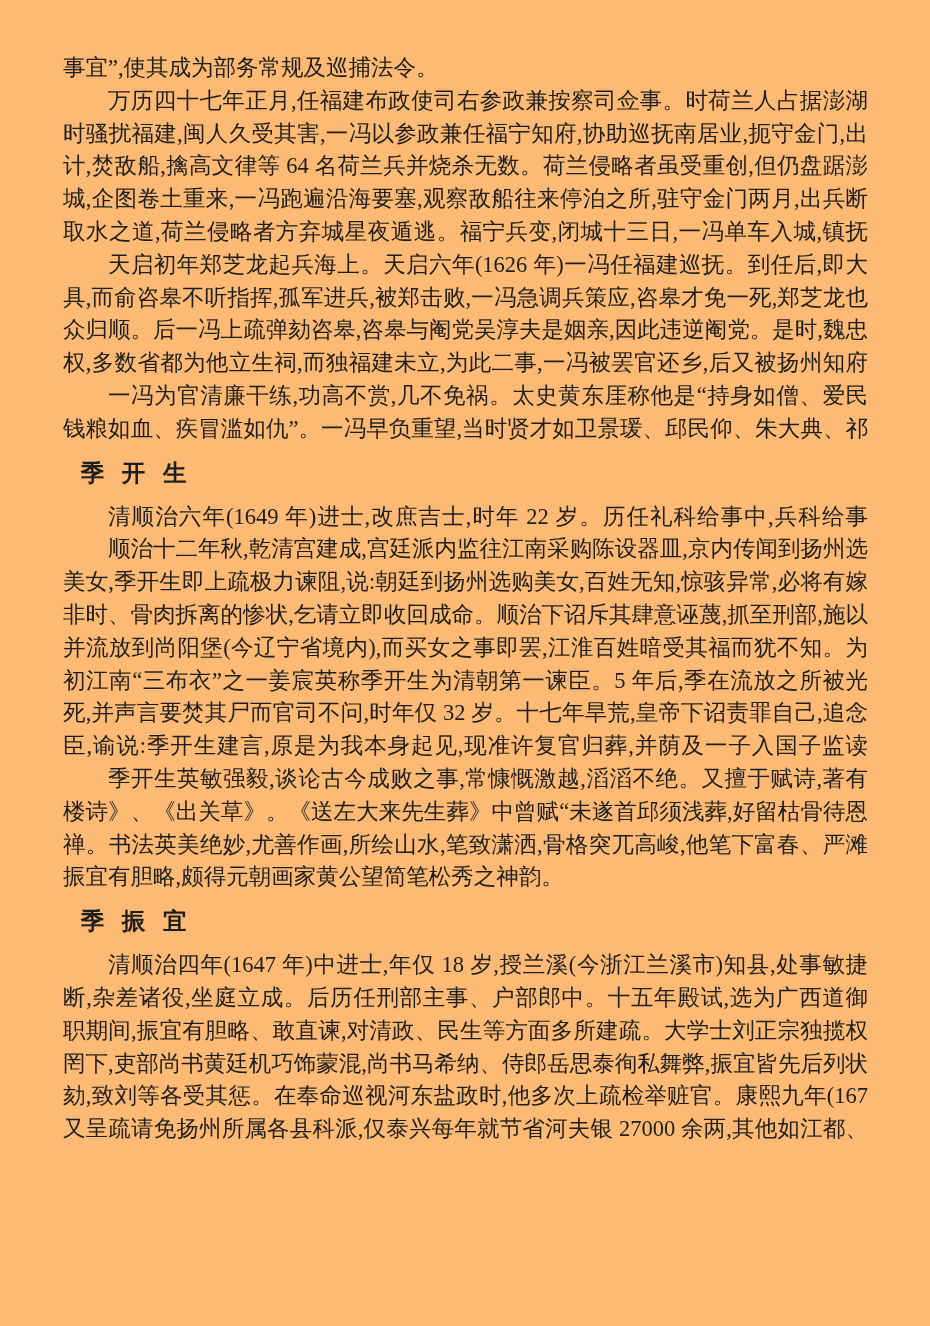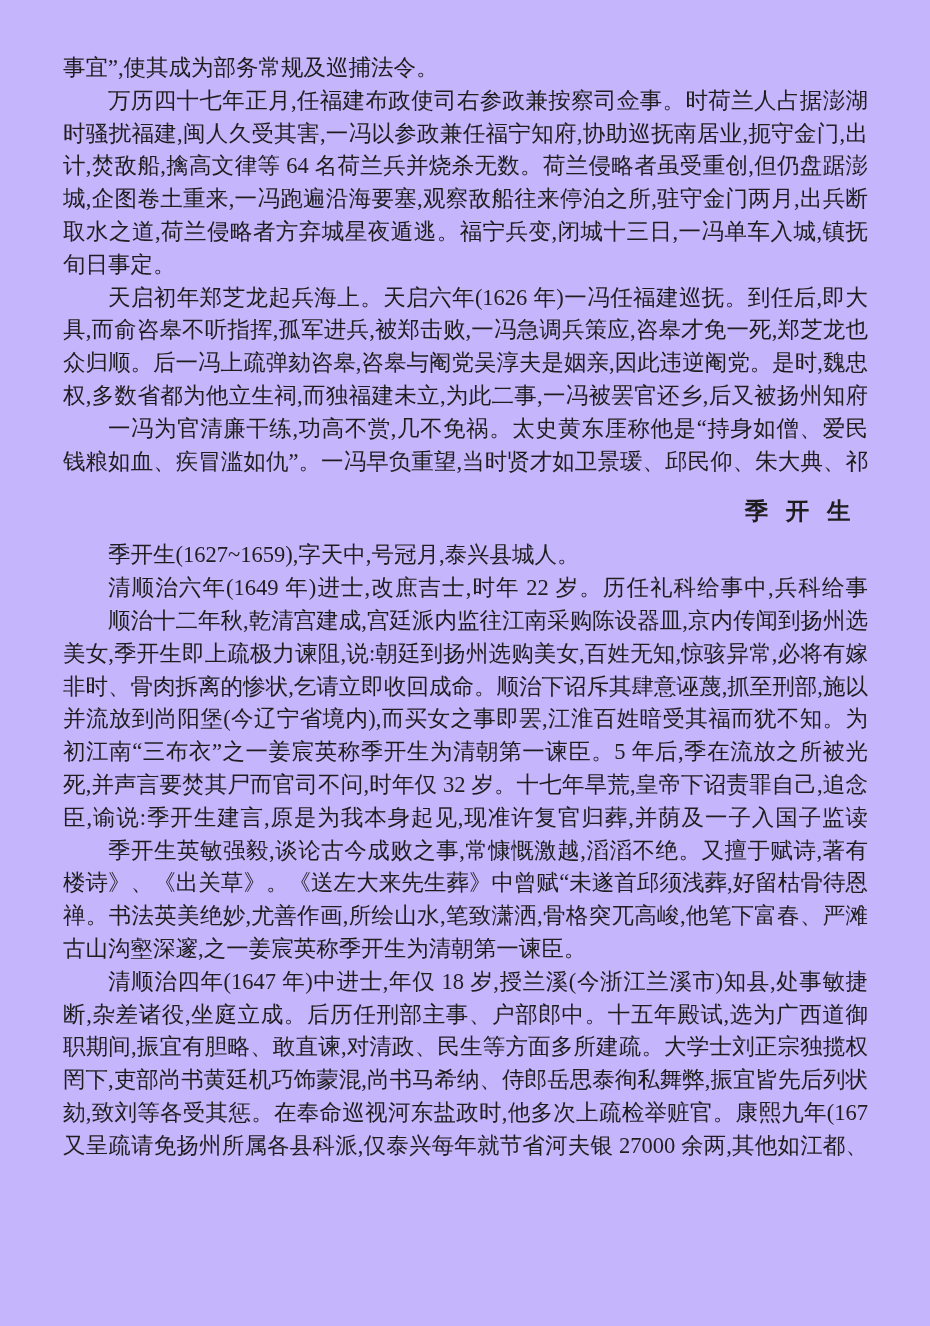--- a/index.html
+++ b/index.html
@@ -35,59 +35,58 @@
     text-align-last: justify;
   }
   .tl.indent {
     text-indent: 2em;
   }
   .heading {
     font-size: 23.5px;
     font-weight: 700;
     line-height: 34px;
     height: 34px;
-    text-align: right;
+    text-align: left;
     letter-spacing: 0.75em;
     text-indent: 0.75em;
-    margin-top: 16px;
+    margin-top: 10px;
     margin-bottom: 11px;
   }
 </style>
 </head>
 <body>
 
-<div class="page" style="background: #c4b5fd; color: rgb(30, 30, 30);">
+<div class="page" style="background: #fdba74; color: rgb(30, 30, 30);">
   <div class="text-block" id="content">
       <div class="tl">事宜”,使其成为部务常规及巡捕法令。</div>
       <div class="tl indent fill">万历四十七年正月,任福建布政使司右参政兼按察司佥事。时荷兰人占据澎湖岛,不</div>
       <div class="tl fill">时骚扰福建,闽人久受其害,一冯以参政兼任福宁知府,协助巡抚南居业,扼守金门,出奇</div>
       <div class="tl fill">计,焚敌船,擒高文律等 64 名荷兰兵并烧杀无数。荷兰侵略者虽受重创,但仍盘踞澎湖筑</div>
       <div class="tl fill">城,企图卷土重来,一冯跑遍沿海要塞,观察敌船往来停泊之所,驻守金门两月,出兵断敌</div>
       <div class="tl fill">取水之道,荷兰侵略者方弃城星夜遁逃。福宁兵变,闭城十三日,一冯单车入城,镇抚兼施,</div>
-      <div class="tl">旬日事定。</div>
       <div class="tl indent fill">天启初年郑芝龙起兵海上。天启六年(1626 年)一冯任福建巡抚。到任后,即大修战</div>
       <div class="tl fill">具,而俞咨皋不听指挥,孤军进兵,被郑击败,一冯急调兵策应,咨皋才免一死,郑芝龙也率</div>
       <div class="tl fill">众归顺。后一冯上疏弹劾咨皋,咨皋与阉党吴淳夫是姻亲,因此违逆阉党。是时,魏忠贤当</div>
       <div class="tl fill">权,多数省都为他立生祠,而独福建未立,为此二事,一冯被罢官还乡,后又被扬州知府高</div>
       <div class="tl indent fill">一冯为官清廉干练,功高不赏,几不免祸。太史黄东厓称他是“持身如僧、爱民如子、惜</div>
       <div class="tl fill">钱粮如血、疾冒滥如仇”。一冯早负重望,当时贤才如卫景瑗、邱民仰、朱大典、祁彪佳都出</div>
       <div class="heading">季开生</div>
-      <div class="tl indent">季开生(1627~1659),字天中,号冠月,泰兴县城人。</div>
       <div class="tl indent fill">清顺治六年(1649 年)进士,改庶吉士,时年 22 岁。历任礼科给事中,兵科给事中。</div>
       <div class="tl indent fill">顺治十二年秋,乾清宫建成,宫廷派内监往江南采购陈设器皿,京内传闻到扬州选购</div>
       <div class="tl fill">美女,季开生即上疏极力谏阻,说:朝廷到扬州选购美女,百姓无知,惊骇异常,必将有嫁娶</div>
       <div class="tl fill">非时、骨肉拆离的惨状,乞请立即收回成命。顺治下诏斥其肆意诬蔑,抓至刑部,施以杖刑,</div>
       <div class="tl fill">并流放到尚阳堡(今辽宁省境内),而买女之事即罢,江淮百姓暗受其福而犹不知。为此,清</div>
       <div class="tl fill">初江南“三布衣”之一姜宸英称季开生为清朝第一谏臣。5 年后,季在流放之所被光棍殴</div>
       <div class="tl fill">死,并声言要焚其尸而官司不问,时年仅 32 岁。十七年旱荒,皇帝下诏责罪自己,追念旧</div>
       <div class="tl fill">臣,谕说:季开生建言,原是为我本身起见,现准许复官归葬,并荫及一子入国子监读书。</div>
       <div class="tl indent fill">季开生英敏强毅,谈论古今成败之事,常慷慨激越,滔滔不绝。又擅于赋诗,著有《冠月</div>
       <div class="tl fill">楼诗》、《出关草》。《送左大来先生葬》中曾赋“未遂首邱须浅葬,好留枯骨待恩波”,竟成诗</div>
       <div class="tl fill">禅。书法英美绝妙,尤善作画,所绘山水,笔致潇洒,骨格突兀高峻,他笔下富春、严滩胜景,</div>
-      <div class="tl">古山沟壑深邃,之一姜宸英称季开生为清朝第一谏臣。</div>
+      <div class="tl">振宜有胆略,颇得元朝画家黄公望简笔松秀之神韵。</div>
+      <div class="heading">季振宜</div>
       <div class="tl indent fill">清顺治四年(1647 年)中进士,年仅 18 岁,授兰溪(今浙江兰溪市)知县,处事敏捷果</div>
       <div class="tl fill">断,杂差诸役,坐庭立成。后历任刑部主事、户部郎中。十五年殿试,选为广西道御史。在</div>
       <div class="tl fill">职期间,振宜有胆略、敢直谏,对清政、民生等方面多所建疏。大学士刘正宗独揽权要、欺上</div>
       <div class="tl fill">罔下,吏部尚书黄廷机巧饰蒙混,尚书马希纳、侍郎岳思泰徇私舞弊,振宜皆先后列状弹</div>
       <div class="tl fill">劾,致刘等各受其惩。在奉命巡视河东盐政时,他多次上疏检举赃官。康熙九年(1670 年)</div>
       <div class="tl fill">又呈疏请免扬州所属各县科派,仅泰兴每年就节省河夫银 27000 余两,其他如江都、高邮</div>
     </div>
 </div>
 
 </body></html>

